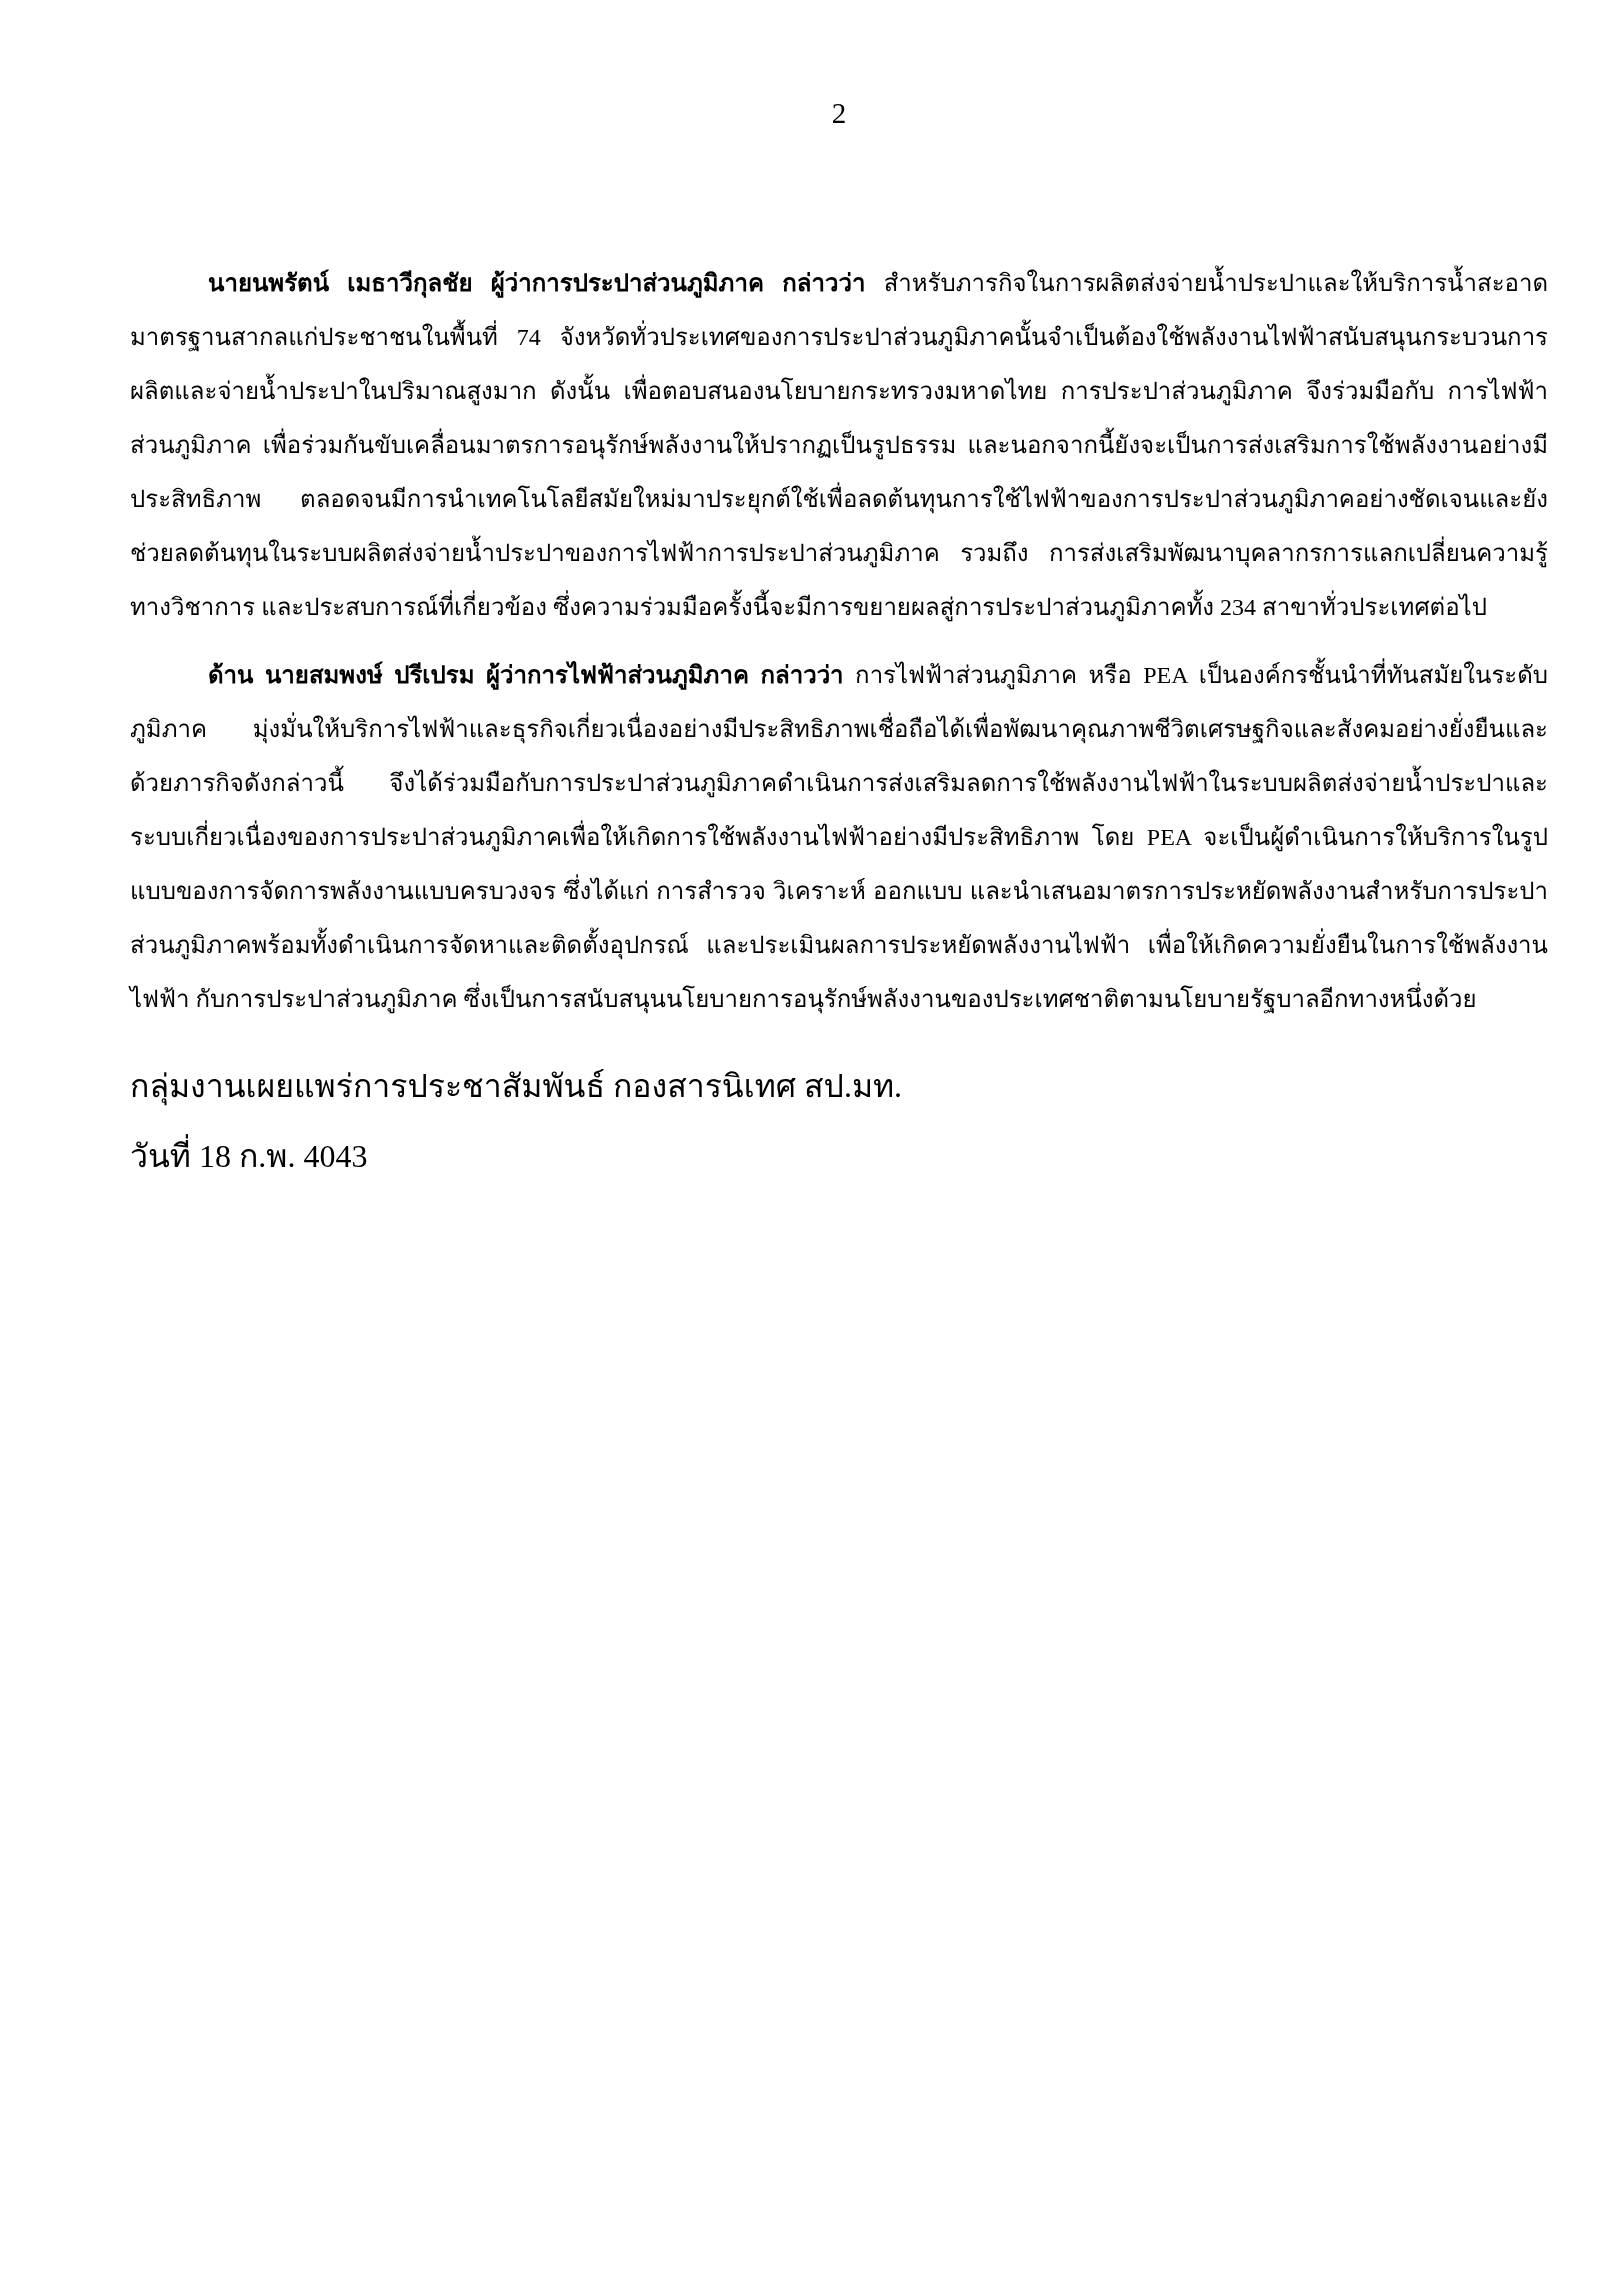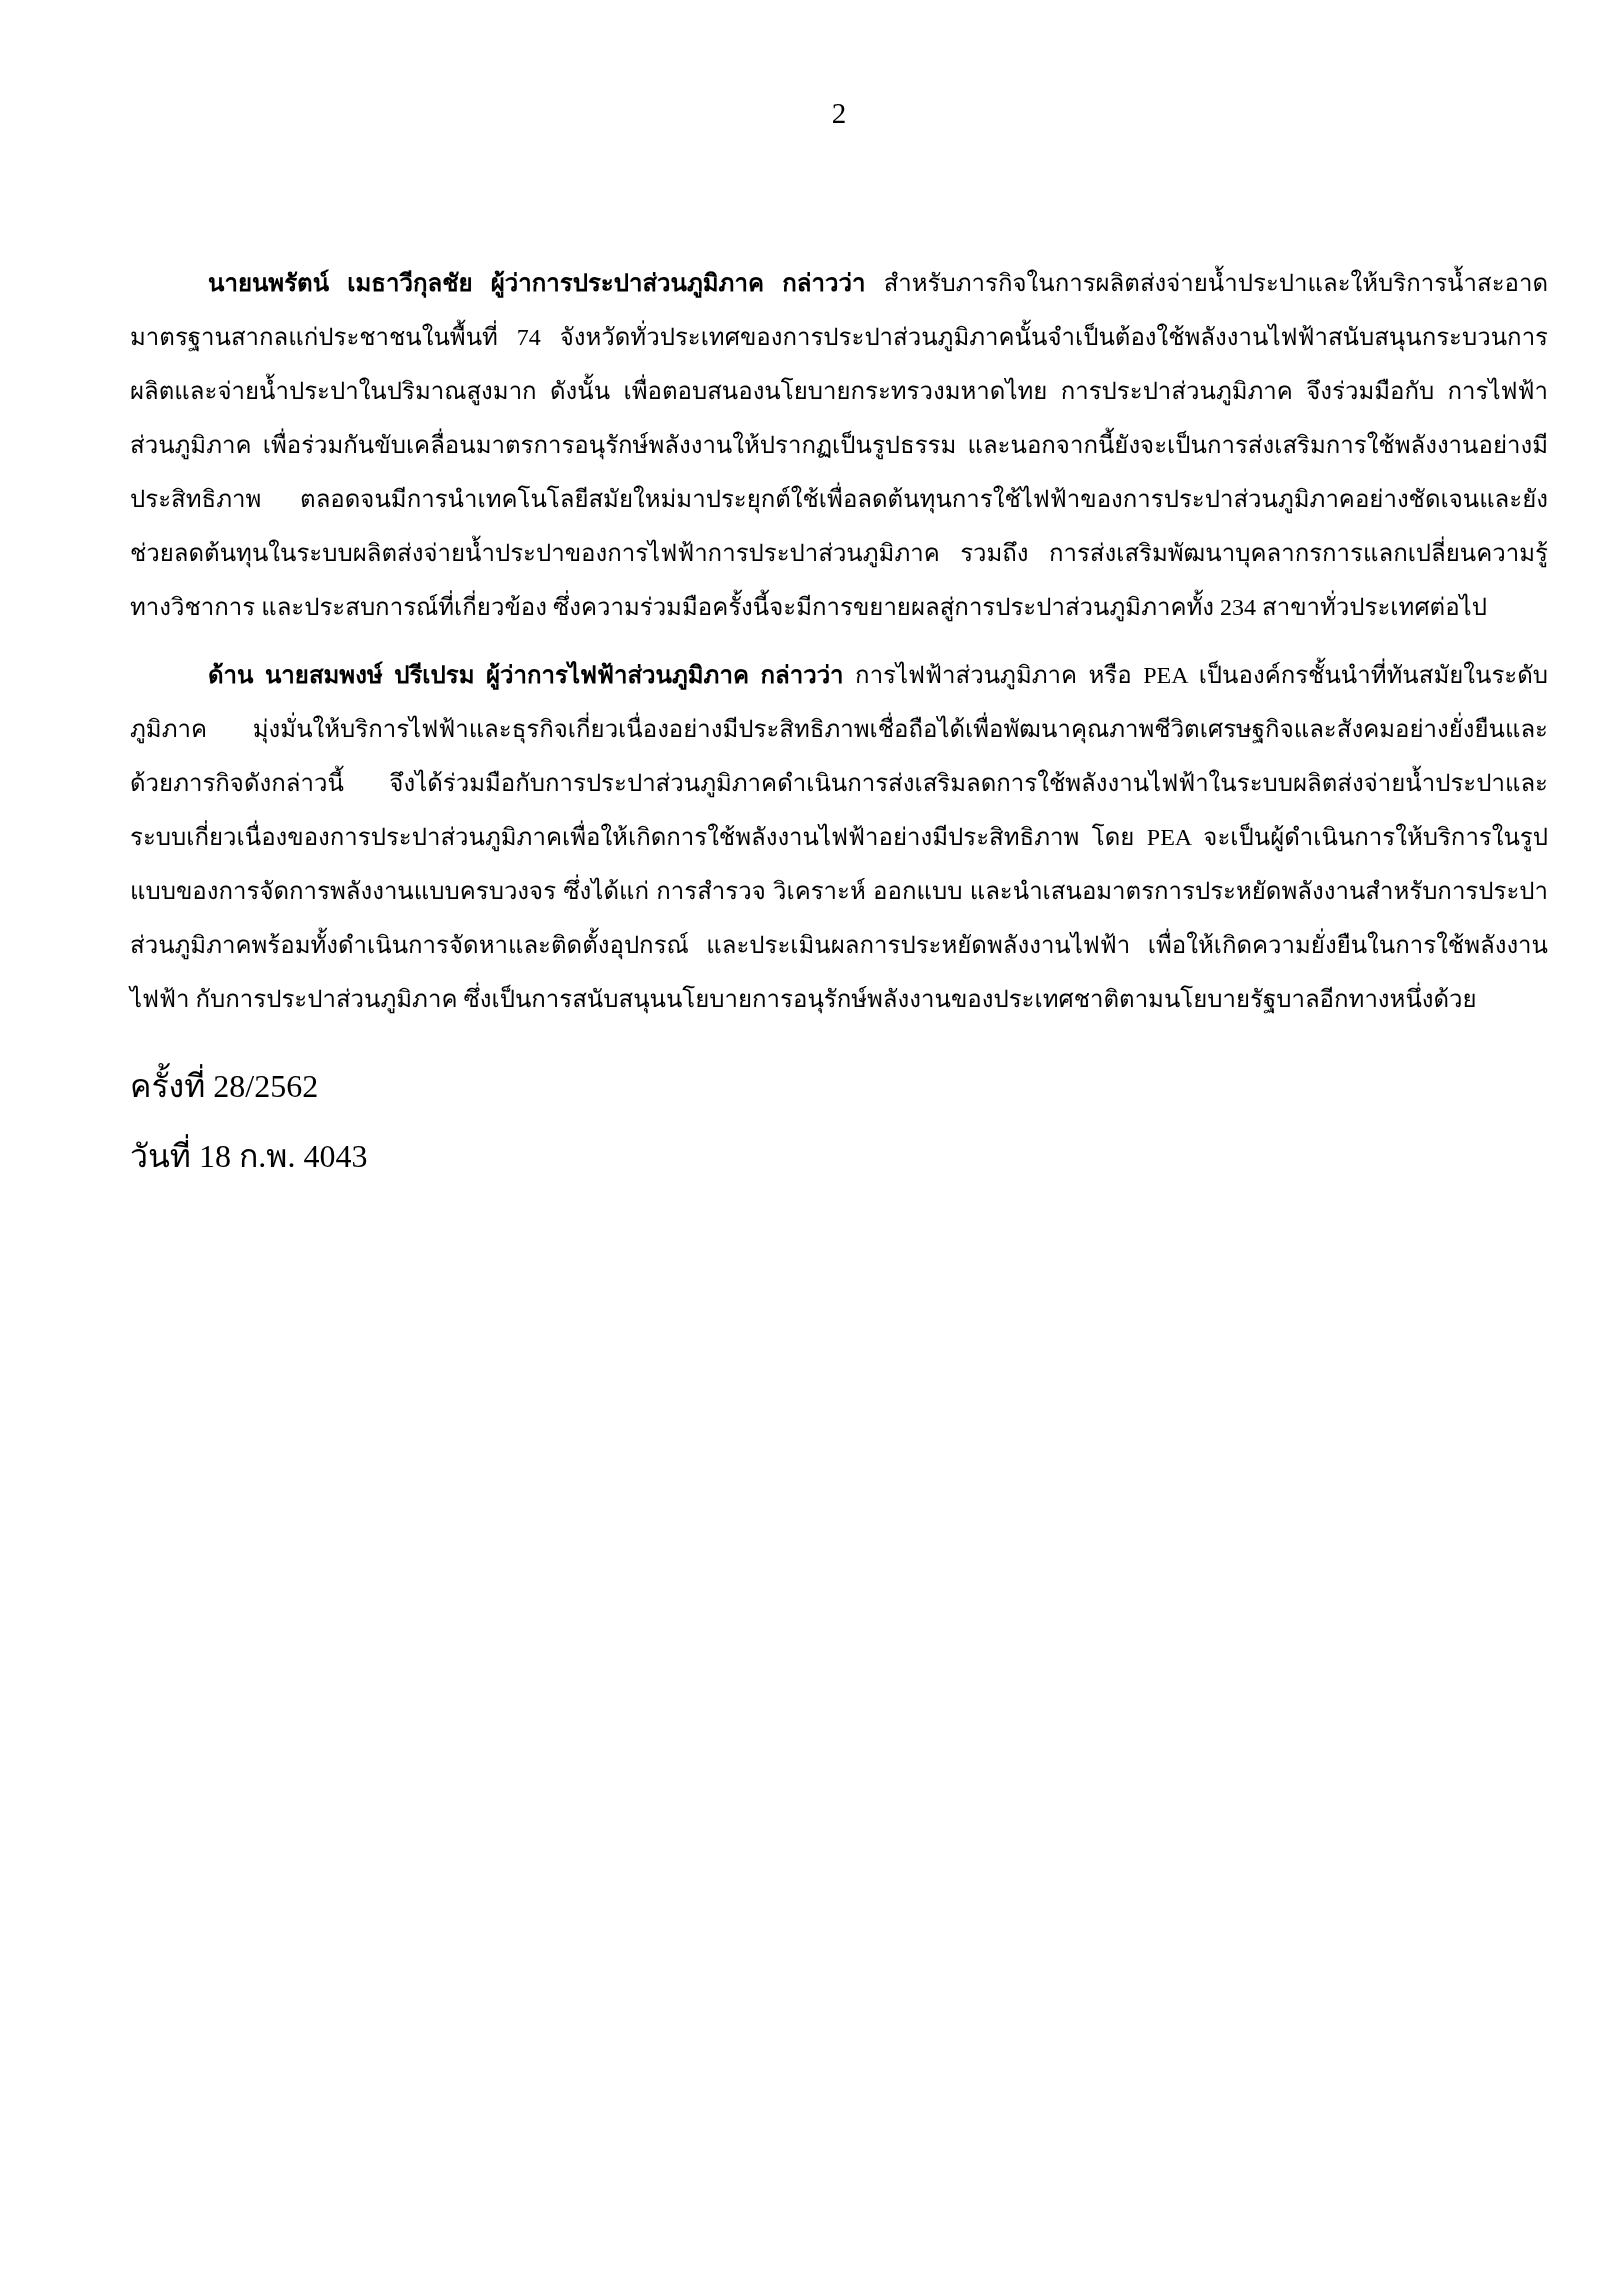--- a/index.html
+++ b/index.html
@@ -51,18 +51,18 @@
 
 <div class="page">
 
   <div class="page-number">2</div>
 
   <p class="body-paragraph"><span class="lead">นายนพรัตน์ เมธาวีกุลชัย ผู้ว่าการประปาส่วนภูมิภาค กล่าวว่า</span> <span>สำหรับภารกิจในการผลิตส่งจ่ายน้ำประปาและให้บริการน้ำสะอาดมาตรฐานสากลแก่ประชาชนในพื้นที่ 74 จังหวัดทั่วประเทศของการประปาส่วนภูมิภาคนั้นจำเป็นต้องใช้พลังงานไฟฟ้าสนับสนุนกระบวนการผลิตและจ่ายน้ำประปาในปริมาณสูงมาก ดังนั้น เพื่อตอบสนองนโยบายกระทรวงมหาดไทย การประปาส่วนภูมิภาค จึงร่วมมือกับ การไฟฟ้าส่วนภูมิภาค เพื่อร่วมกันขับเคลื่อนมาตรการอนุรักษ์พลังงานให้ปรากฏเป็นรูปธรรม และนอกจากนี้ยังจะเป็นการส่งเสริมการใช้พลังงานอย่างมีประสิทธิภาพ ตลอดจนมีการนำเทคโนโลยีสมัยใหม่มาประยุกต์ใช้เพื่อลดต้นทุนการใช้ไฟฟ้าของการประปาส่วนภูมิภาคอย่างชัดเจนและยังช่วยลดต้นทุนในระบบผลิตส่งจ่ายน้ำประปาของการไฟฟ้าการประปาส่วนภูมิภาค รวมถึง การส่งเสริมพัฒนาบุคลากรการแลกเปลี่ยนความรู้ทางวิชาการ และประสบการณ์ที่เกี่ยวข้อง ซึ่งความร่วมมือครั้งนี้จะมีการขยายผลสู่การประปาส่วนภูมิภาคทั้ง 234 สาขาทั่วประเทศต่อไป</span></p>
 
   <p class="body-paragraph"><span class="lead">ด้าน นายสมพงษ์ ปรีเปรม ผู้ว่าการไฟฟ้าส่วนภูมิภาค กล่าวว่า</span> <span>การไฟฟ้าส่วนภูมิภาค หรือ PEA  เป็นองค์กรชั้นนำที่ทันสมัยในระดับภูมิภาค มุ่งมั่นให้บริการไฟฟ้าและธุรกิจเกี่ยวเนื่องอย่างมีประสิทธิภาพเชื่อถือได้เพื่อพัฒนาคุณภาพชีวิตเศรษฐกิจและสังคมอย่างยั่งยืนและด้วยภารกิจดังกล่าวนี้ จึงได้ร่วมมือกับการประปาส่วนภูมิภาคดำเนินการส่งเสริมลดการใช้พลังงานไฟฟ้าในระบบผลิตส่งจ่ายน้ำประปาและระบบเกี่ยวเนื่องของการประปาส่วนภูมิภาคเพื่อให้เกิดการใช้พลังงานไฟฟ้าอย่างมีประสิทธิภาพ โดย PEA จะเป็นผู้ดำเนินการให้บริการในรูปแบบของการจัดการพลังงานแบบครบวงจร ซึ่งได้แก่ การสำรวจ วิเคราะห์ ออกแบบ และนำเสนอมาตรการประหยัดพลังงานสำหรับการประปาส่วนภูมิภาคพร้อมทั้งดำเนินการจัดหาและติดตั้งอุปกรณ์ และประเมินผลการประหยัดพลังงานไฟฟ้า เพื่อให้เกิดความยั่งยืนในการใช้พลังงานไฟฟ้า กับการประปาส่วนภูมิภาค ซึ่งเป็นการสนับสนุนนโยบายการอนุรักษ์พลังงานของประเทศชาติตามนโยบายรัฐบาลอีกทางหนึ่งด้วย</span></p>
 
   <div class="footer-block">
-    <p class="footer-line">ครั้งที่ 28/2562</p>
+    <p class="footer-line">กลุ่มงานเผยแพร่การประชาสัมพันธ์ กองสารนิเทศ สป.มท.</p>
     <p class="footer-line">วันที่ 18 ก.พ. 4043</p>
   </div>
 
 </div>
 
 
 </body></html>

